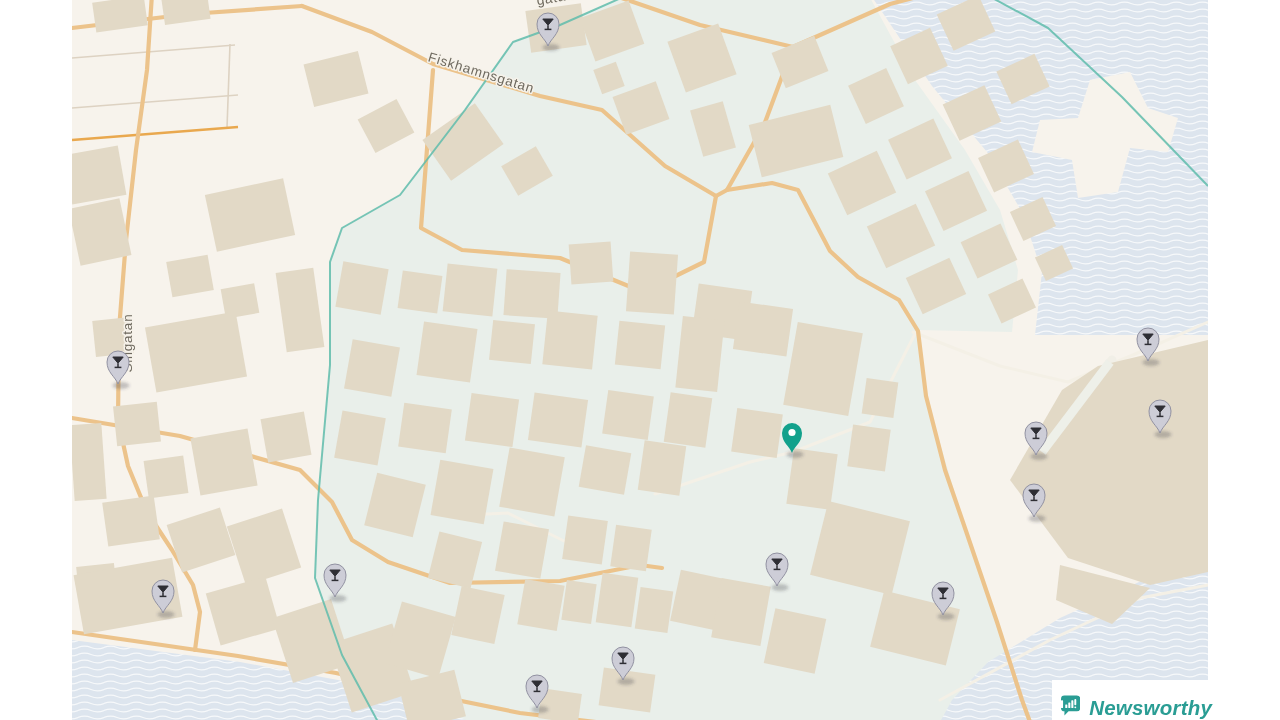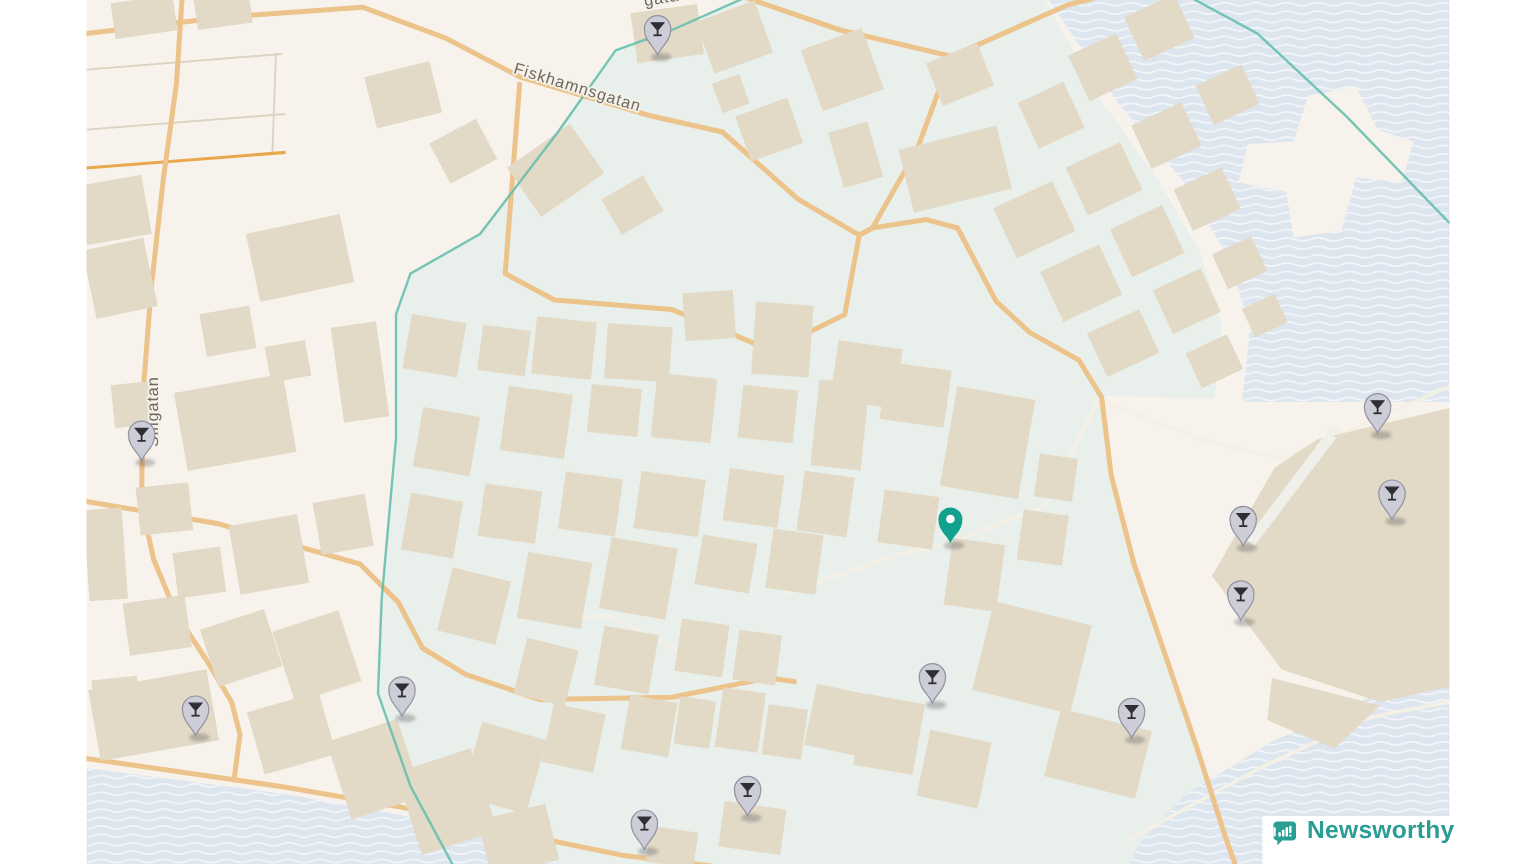--- a/index.html
+++ b/index.html
@@ -8,22 +8,22 @@
   :root{
     --land:#F7F3EC; --district:#E9EFEA; --water:#DDE5EE; --building:#E2D9C6;
     --road:#ECC38B; --boundary:#5FBCAB; --pin_gray:#CDCDD7; --pin_teal:#12A18C;
     --label:#6E695E; --halo:#F6F2EA; --brand:#2A9D94;
   }
   svg.map{position:absolute;left:0;top:0;display:block;}
   .street-label{font-family:"Liberation Sans",sans-serif;font-size:13.5px;
     fill:var(--label);letter-spacing:.8px;
     paint-order:stroke;stroke:var(--halo);stroke-width:3px;stroke-linejoin:round;}
   .logo-badge{position:absolute;left:1052px;top:680px;width:166px;height:40px;
-    background:#ffffff;display:flex;align-items:flex-start;gap:9px;
-    padding:0 6px 0 9px;box-sizing:border-box;}
+    background:#ffffff;display:flex;align-items:flex-end;gap:9px;
+    padding:0 6px 0 9px;box-sizing:border-box;font-style:italic;}
   .logo-text{color:var(--brand);font-weight:bold;font-size:20.5px;letter-spacing:.2px;}
 </style>
 </head>
 <body>
 
 <svg class="map" width="1280" height="720" viewBox="0 0 1280 720">
   <defs>
     <pattern id="waves" width="26" height="7" patternUnits="userSpaceOnUse">
       <rect width="26" height="7" style="fill:var(--water)"></rect>
       <path d="M0,3.5 Q6.5,0.8 13,3.5 T26,3.5" fill="none" stroke="#f7f9fb" stroke-width="1.2"></path>

